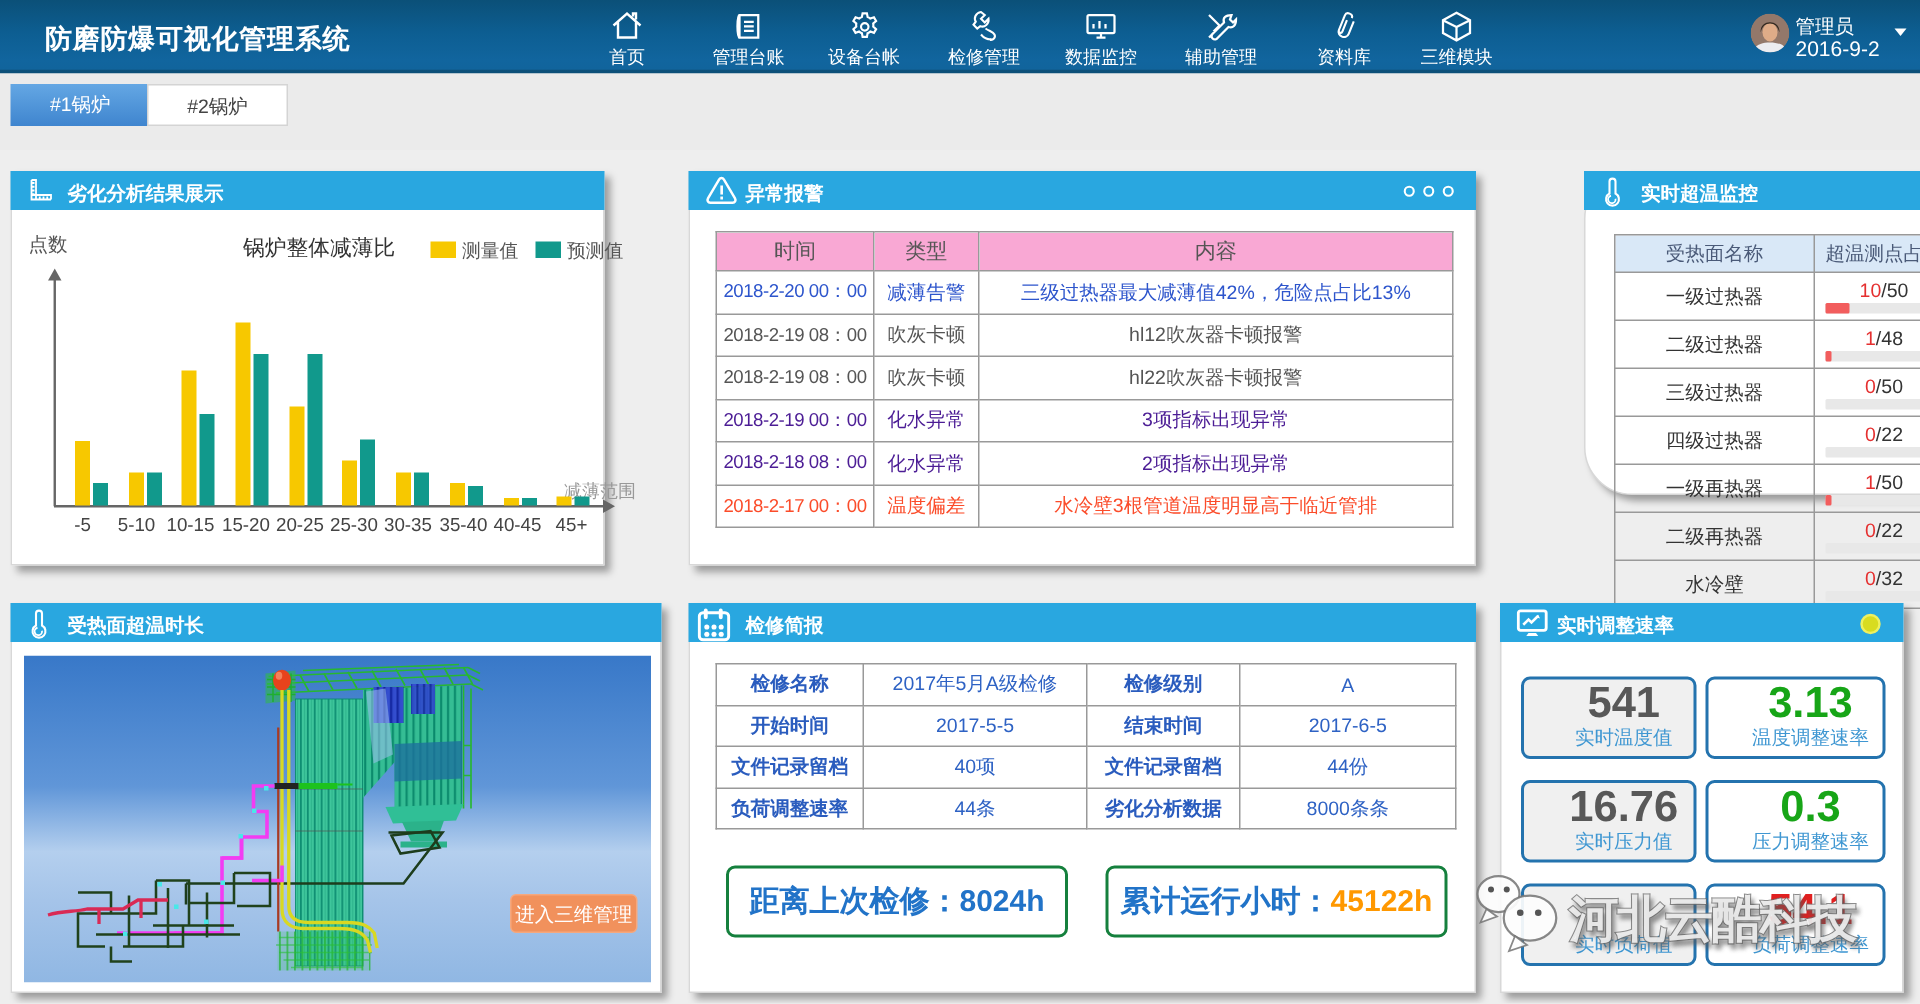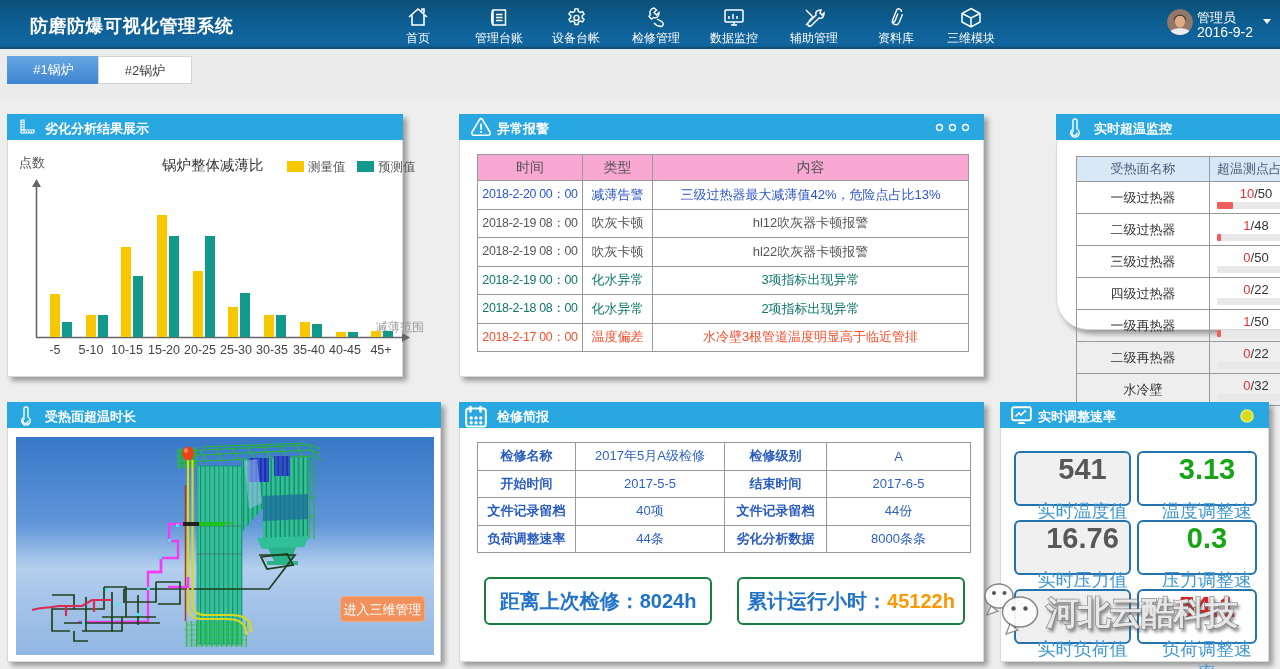--- a/index.html
+++ b/index.html
@@ -30,21 +30,21 @@
 #p6 { left:1000px; top:402px; width:269px; height:260px; }
 
 table { border-collapse:collapse; }
 #alarmtbl { position:absolute; left:17px; top:39px; width:492px; table-layout:fixed; }
 #alarmtbl th, #alarmtbl td { border:1px solid #999; text-align:center; font-weight:normal; overflow:hidden; white-space:nowrap; }
 #alarmtbl th { background:#f9a8d4; color:#555; font-size:14px; height:26px; }
 #alarmtbl td { font-size:13px; height:28.5px; }
 #alarmtbl td:first-child { font-size:12.4px; letter-spacing:-0.3px; }
 .c-blue { color:#2d55cc; }
 .c-gray { color:#555; }
-.c-green { color:#0f766e; }
+.c-green { color:#4c1d95; }
 .c-red { color:#fb4c2a; }
 
 #temptbl { position:absolute; left:19px; top:41px; width:227px; table-layout:fixed; }
 #temptbl th, #temptbl td { border:1px solid #999; text-align:center; font-weight:normal; }
 #temptbl th { background:#d9e8f7; color:#4a5a78; font-size:13px; height:25px; }
 #temptbl td { font-size:13px; color:#333; height:26px; padding:4px; }
 .frac { display:block; font-size:13px; line-height:13px; margin-top:1px; }
 .frac b { color:#e53030; font-weight:normal; }
 .track { display:block; width:78px; height:7px; background:#e8e8e8; margin:2px auto 0; border-radius:1px; position:relative; }
 .fill { position:absolute; left:0; top:0; height:7px; background:#f25d5d; border-radius:1px; }
@@ -57,21 +57,21 @@
 #btn1 { left:24px; top:174px; }
 #btn2 { left:277px; top:174px; }
 .orange { color:#ff9800; }
 
 .card { position:absolute; border-radius:6px; text-align:center;padding-left:20px; }
 .cardL { left:13px; width:117px; height:55px; background:#f0f0f0; border:2.5px solid #2473ae; }
 .cardR { left:136px; width:120px; height:55px; background:#fff; border:2.5px solid #2473ae; }
 .card .v { display:block; font-size:29px; font-weight:bold; color:#585858; margin-top:2px; line-height:28px; }
 .card .v.g { color:#17a517; }
 .card .v.r { color:#e02020; }
-.card .lab { display:block; font-size:18px; color:#3f97d2; margin-top:16px; }
+.card .lab { display:block; font-size:13px; color:#3f97d2; margin-top:0px; }
 
 #wm { position:absolute; left:982px; top:580px; width:300px; height:70px; pointer-events:none; }
 #enter3d { position:absolute; left:324px; top:159px; width:85px; height:26px; background:#f1915c; border:1px solid #f5a87e; border-radius:4px; color:#fff; font-size:13px; text-align:center; line-height:25px; }
 </style>
 </head>
 <body>
 <div id="topbar">
   <h1>防磨防爆可视化管理系统</h1>
   <div class="nav" style="left:380px;">
     <svg width="24" height="23" viewBox="0 0 24 23">

